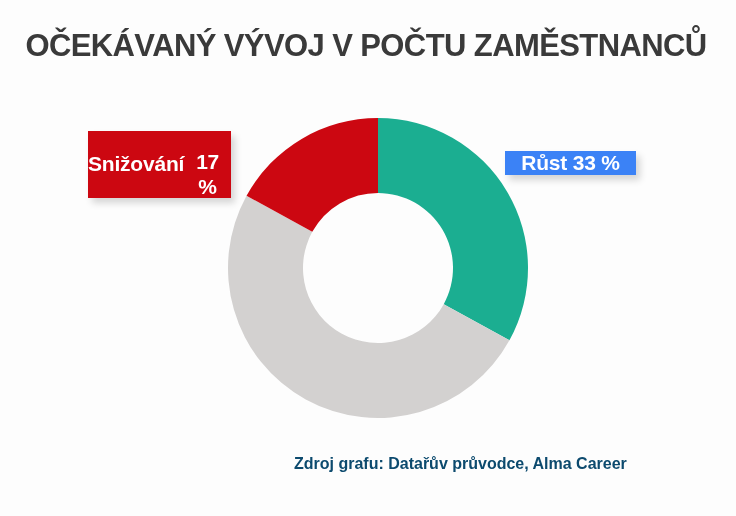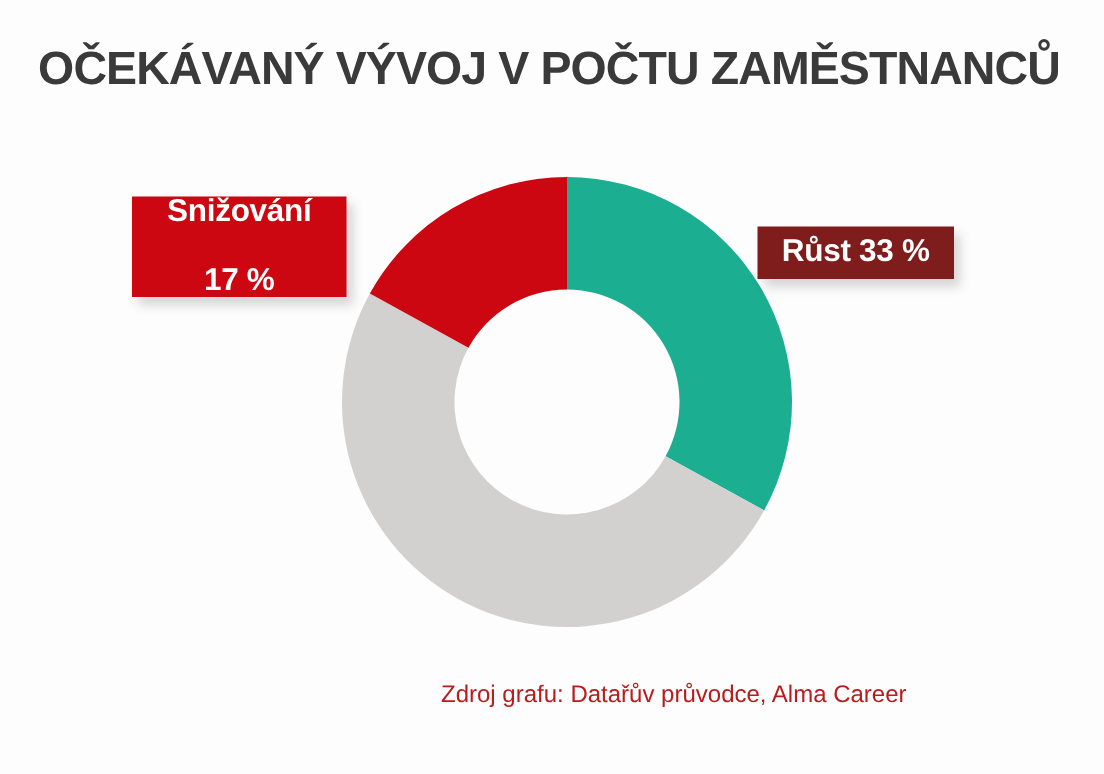--- a/index.html
+++ b/index.html
@@ -58,56 +58,56 @@
   .callout {
     position: absolute;
     box-sizing: border-box;
     color: #ffffff;
     font-weight: bold;
     font-family: "Liberation Sans", sans-serif;
     line-height: 1.18;
     text-align: center;
     box-shadow: 4px 5px 7px rgba(0,0,0,0.16);
     display: flex;
-    flex-direction: column;
+    flex-direction: row;
     align-items: center;
     justify-content: center;
   }
 
   #callout-decline {
     left: 88px;
     top: 131px;
     width: 143px;
     height: 67px;
     background: #cc0711;
     font-size: 21px;
     letter-spacing: -0.2px;
   }
   #callout-decline .callout-line-1 { display: block; }
   #callout-decline .callout-line-2 { display: block; margin-top: 21px; }
 
   #callout-growth {
     left: 505px;
     top: 151px;
     width: 131px;
-    height: 35px;
-    background: #7f1d1d;
+    height: 24px;
+    background: #3b82f6;
     font-size: 21px;
     letter-spacing: -0.2px;
     flex-direction: row;
   }
 
   
   #source-caption {
     position: absolute;
     left: 294px;
     top: 455px;
     font-size: 16px;
-    font-weight: normal;
-    color: #b91c1c;
+    font-weight: bold;
+    color: #0c4a6e;
     white-space: nowrap;
     font-family: "Liberation Sans", sans-serif;
   }
 </style>
 </head>
 <body>
 
 <div id="chart-root">
 
   <div id="chart-title">OČEKÁVANÝ VÝVOJ V POČTU ZAMĚSTNANCŮ</div>

